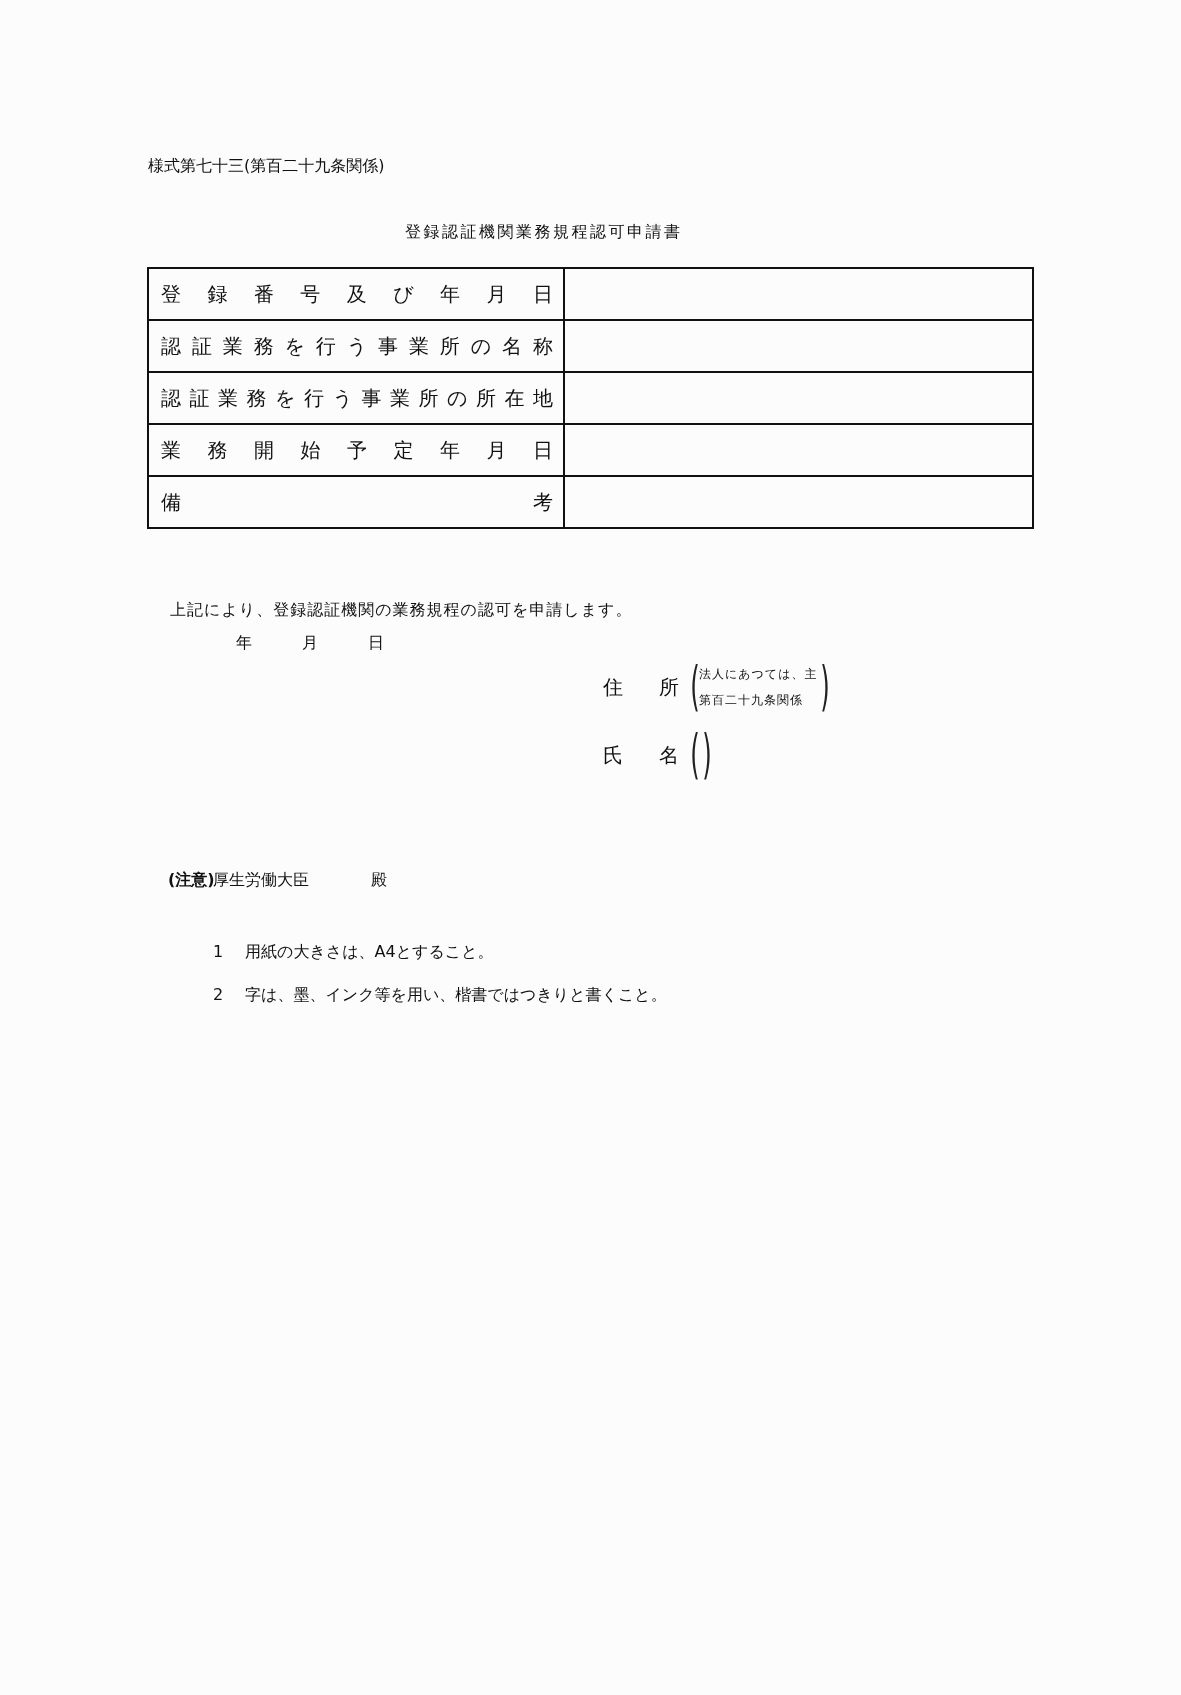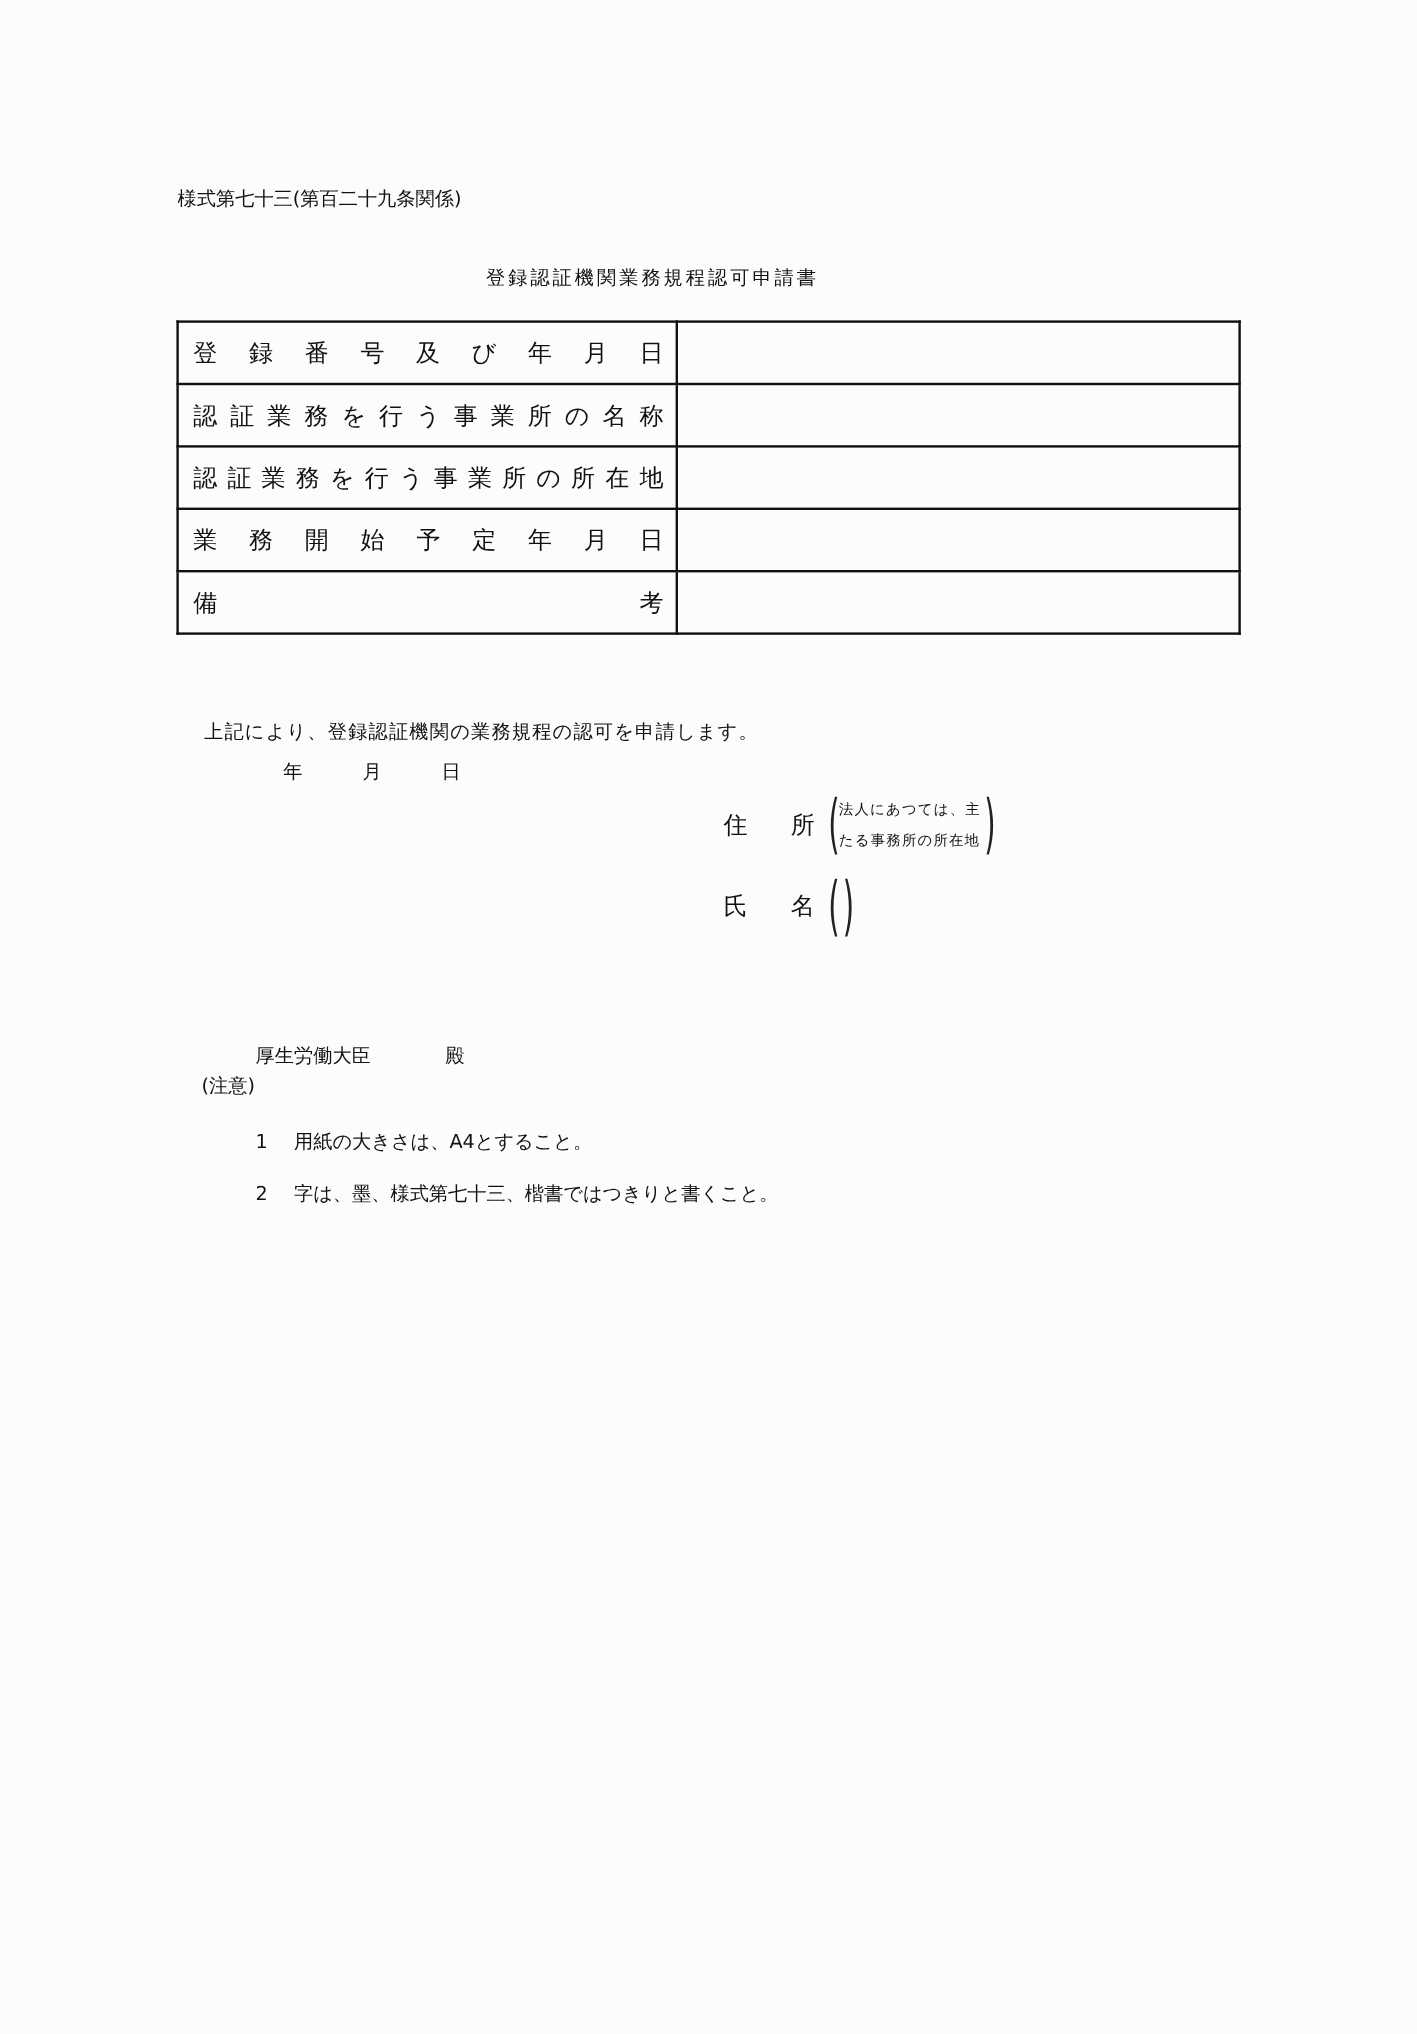--- a/index.html
+++ b/index.html
@@ -37,21 +37,21 @@
   .party { position: absolute; left: 603px; display: flex; align-items: center; }
   .party .key { font-size: 20px; width: 76px; display: flex; justify-content: space-between; padding-right: 8px; }
   .paren { font-size: 54px; line-height: 54px; transform: scaleX(0.45); display: inline-block; width: 12px; text-align: center; color: #222; }
   .party .note { font-size: 12px; line-height: 26px; letter-spacing: 1px; }
   #party-address { top: 660px; }
   #party-name { top: 728px; }
 
   #addressee { left: 213px; top: 868px; text-align: right; }
   #addressee .suffix { margin-left: 62px; }
 
-  #notes-heading { left: 168px; top: 893px; }
+  #notes-heading { left: 168px; top: 868px; font-weight: bold; }
   .note-item { left: 213px; }
   .note-item .num { display: inline-block; width: 32px; }
   #note-1 { top: 940px; }
   #note-2 { top: 983px; }
 </style>
 </head>
 <body>
 
 <div id="form-label" class="abs t21">様式第七十三(第百二十九条関係)</div>
 <div id="doc-title" class="abs t21">登録認証機関業務規程認可申請書</div>
@@ -150,21 +150,21 @@
 </div>
 
 <div id="party-address" class="party">
   <div class="key">
     <span>住</span>
     <span>所</span>
   </div>
   <span class="paren">(</span>
   <div class="note">
     <div>法人にあつては、主</div>
-    <div>たる事務所の所在地</div>
+    <div>第百二十九条関係</div>
   </div>
   <span class="paren">)</span>
 </div>
 
 <div id="party-name" class="party">
   <div class="key">
     <span>氏</span>
     <span>名</span>
   </div>
   <span class="paren">(</span>
@@ -173,14 +173,14 @@
 
 <div id="addressee" class="abs t21">
   <span>厚生労働大臣</span><span class="suffix">殿</span>
 </div>
 
 <div id="notes-heading" class="abs t21">(注意)</div>
 <div id="note-1" class="abs t21 note-item">
   <span class="num">1</span><span>用紙の大きさは、A4とすること。</span>
 </div>
 <div id="note-2" class="abs t21 note-item">
-  <span class="num">2</span><span>字は、墨、様式第七十三、楷書ではつきりと書くこと。</span>
+  <span class="num">2</span><span>字は、墨、インク等を用い、楷書ではつきりと書くこと。</span>
 </div>
 
 </body></html>

